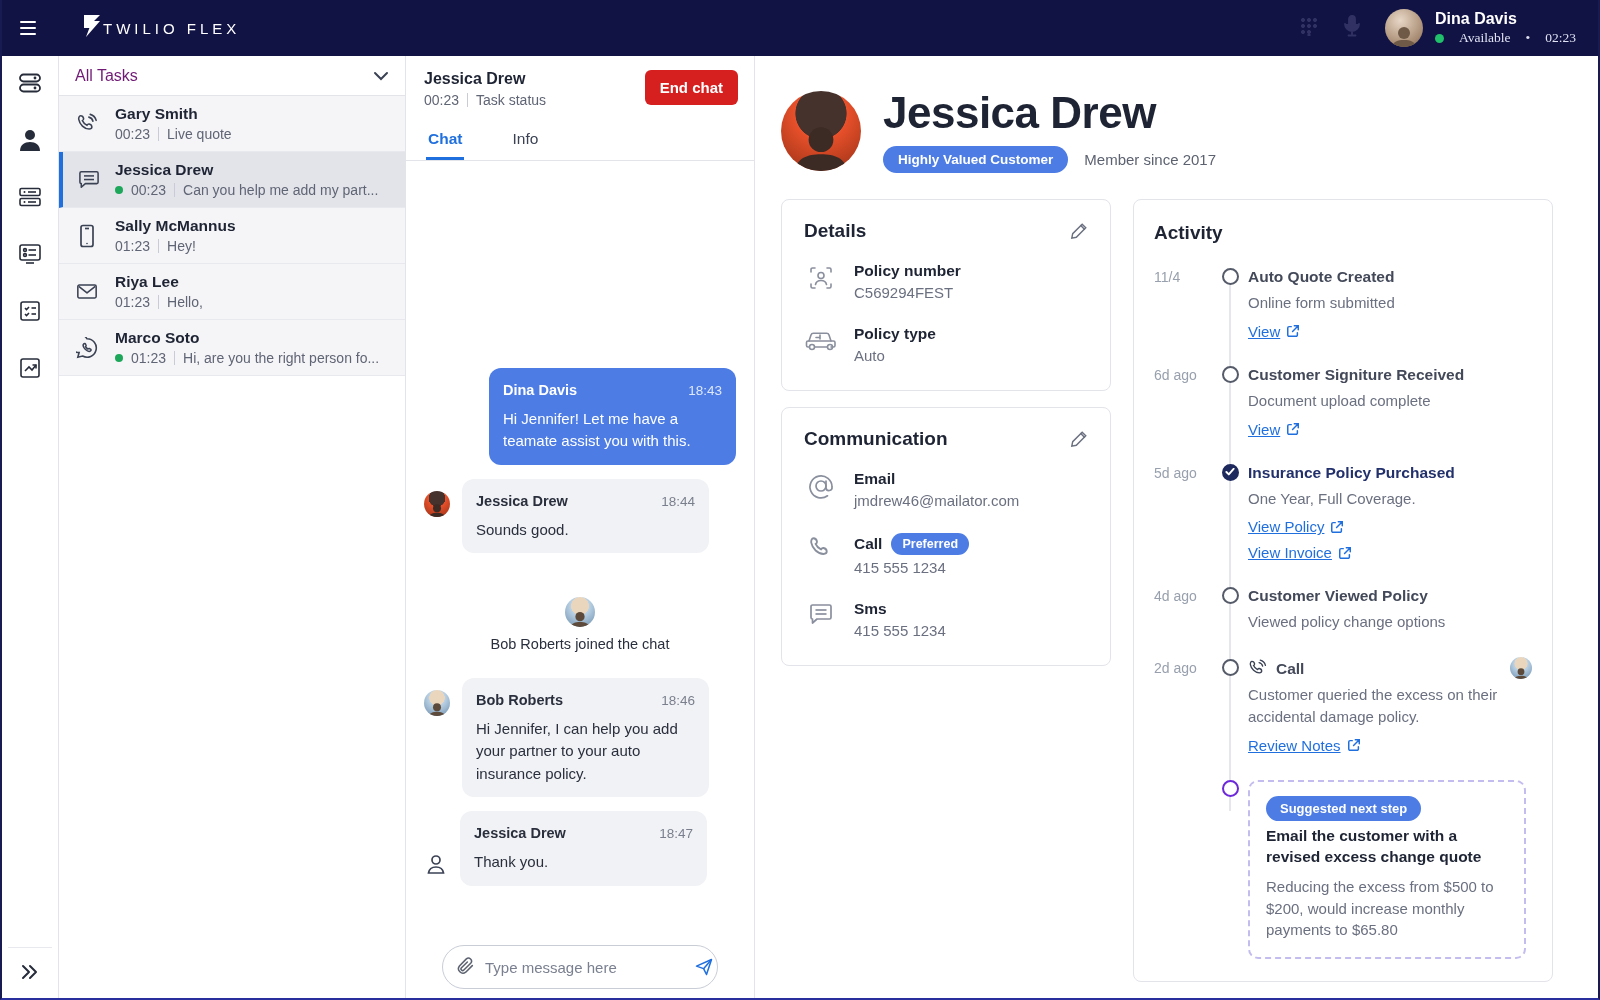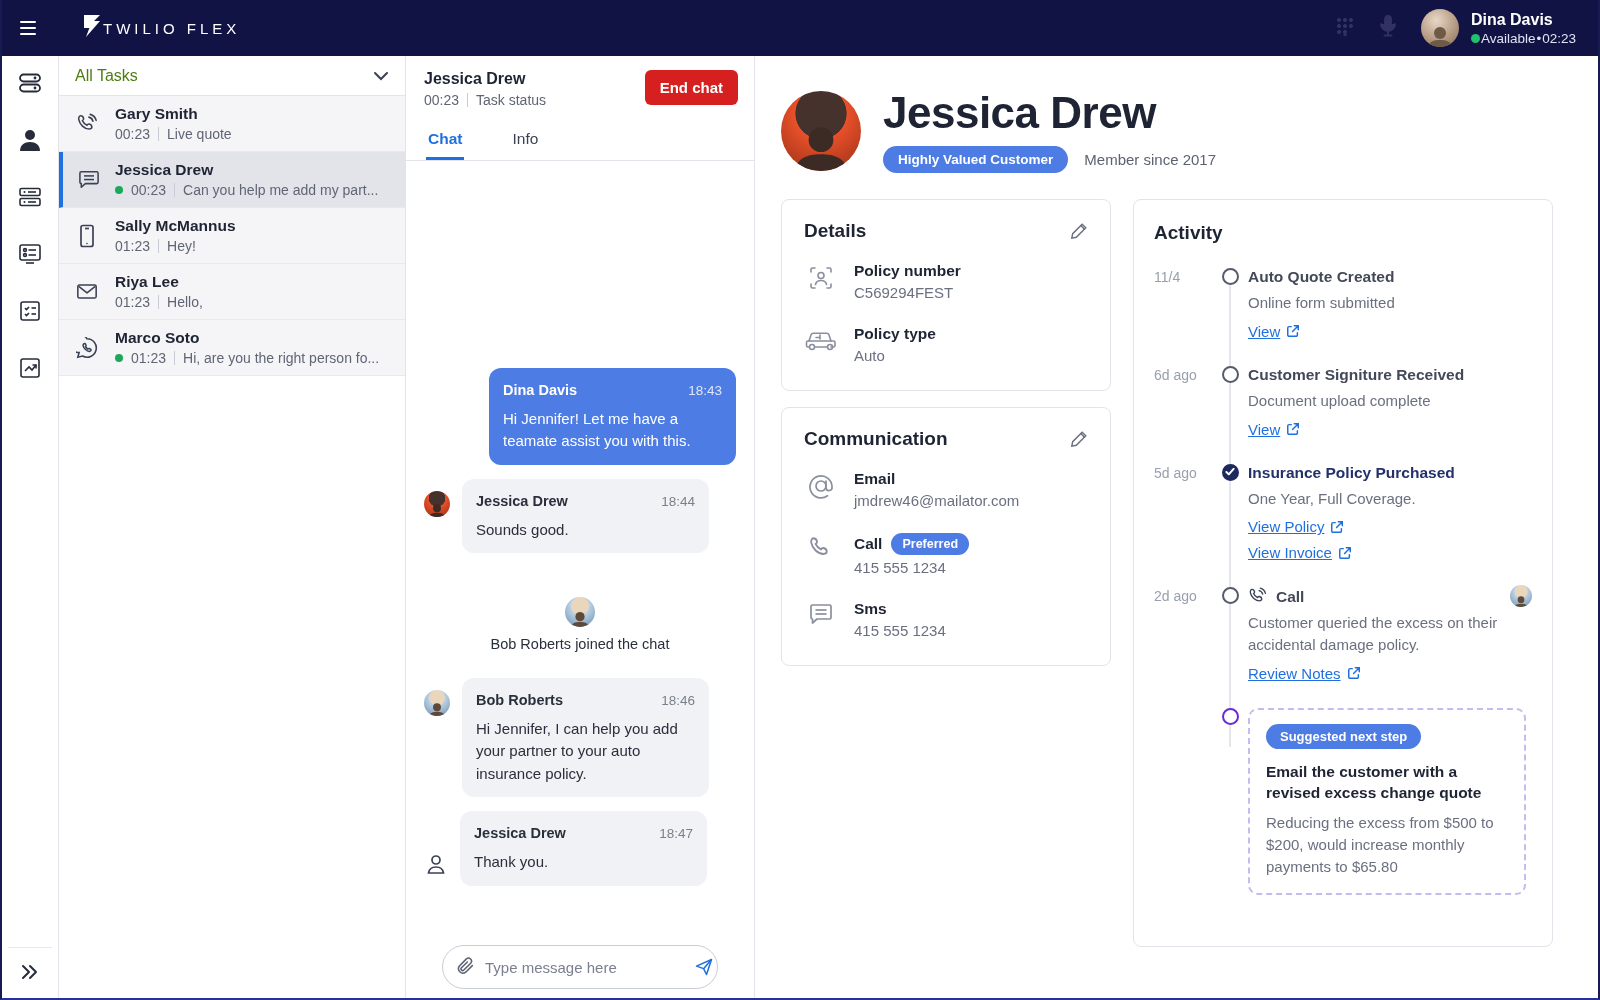--- a/index.html
+++ b/index.html
@@ -19,41 +19,41 @@
   .faint-icon { opacity:0.16; }
   .faint-icon svg { stroke:#cfd4ff; fill:#cfd4ff; }
   .user-chip { display:flex; align-items:center; gap:12px; }
   .avatar { border-radius:50%; position:relative; overflow:hidden; flex:0 0 auto; }
   .avatar svg { position:absolute; bottom:-2px; left:50%; transform:translateX(-50%); }
   .av-dina { background:radial-gradient(circle at 40% 30%, #e8d7c6, #a78b72 70%, #6e5a47); }
   .av-jessica { background:radial-gradient(circle at 50% 28%, #46322c 0 36%, #e8502a 37%, #b03a1c 80%); }
   .av-bob { background:radial-gradient(circle at 50% 30%, #e9d6bd 0 34%, #bcd3e6 35%, #7d9cb8 85%); }
   .user-meta { display:flex; flex-direction:column; gap:2px; }
   .user-name { color:#fff; font-weight:700; font-size:16px; }
-  .user-status { display:flex; align-items:center; gap:1px; color:#dfe2f2; font-size:13.5px; }
+  .user-status { display:flex; align-items:center; gap:15px; color:#dfe2f2; font-size:13.5px;font-family:Liberation Serif, serif; }
   .dot-green { width:9px; height:9px; border-radius:50%; background:#21c06a; }
   .status-sep { color:#dfe2f2; }
 
   
   .main { flex:1; display:flex; min-height:0; background:#fff; }
 
   
   .rail { width:57px; border-right:1px solid #e3e4ea; display:flex; flex-direction:column; align-items:center; padding-top:17px; background:#fff; }
   .rail-item { height:24px; margin-bottom:33px; display:flex; align-items:center; justify-content:center; cursor:pointer; }
   .rail-item svg { stroke:#272c3a; }
   .rail-item.filled svg { fill:#272c3a; stroke:none; }
   .rail-bottom { margin-top:auto; width:100%; }
   .rail-divider { height:1px; background:#e8e9ee; margin:0 6px; }
   .rail-collapse { display:flex; justify-content:center; padding:16px 0 18px; cursor:pointer; }
   .rail-collapse svg { stroke:#272c3a; }
 
   
   .tasks { width:347px; border-right:1px solid #e3e4ea; display:flex; flex-direction:column; background:#fff; }
   .tasks-header { height:40px; display:flex; align-items:center; justify-content:space-between; padding:0 16px; border-bottom:1px solid #e3e4ea; cursor:pointer; }
-  .tasks-header-label { font-size:16px; color:#4d7c0f; }
+  .tasks-header-label { font-size:16px; color:#701a75; }
   .tasks-header svg { stroke:#3b4254; }
   .task { display:flex; align-items:center; min-height:56px; background:#f5f5f7; border-bottom:1px solid #e8e9ee; padding:8px 12px 8px 0; cursor:pointer; }
   .task-iconbox { width:56px; display:flex; justify-content:center; flex:0 0 56px; }
   .task-iconbox svg { stroke:#3b4254; }
   .task.selected { background:#e3e4ea; border-left:4px solid #1f6fde; }
   .task.selected .task-iconbox { flex-basis:52px; width:52px; }
   .task-body { min-width:0; }
   .task-name { font-weight:700; font-size:15.5px; color:#1e2434; }
   .task-meta { display:flex; align-items:center; gap:8px; margin-top:3px; font-size:14px; color:#606575; white-space:nowrap; }
   .task-meta .presence { width:8px; height:8px; border-radius:50%; background:#1da75a; flex:0 0 auto; }
@@ -130,21 +130,21 @@
   .event-title.navy { color:#22306b; }
   .event-title svg { stroke:#3b4254; }
   .event-desc { color:#6b7080; font-size:15px; margin-top:6px; line-height:1.45; }
   .event-link { display:inline-flex; align-items:center; gap:6px; color:#1f6fde; font-size:15px; margin-top:9px; text-decoration:underline; cursor:pointer; }
   .event-link svg { stroke:#1f6fde; }
   .event-links { display:flex; flex-direction:column; align-items:flex-start; }
   .event-avatar { position:absolute; right:0; top:-2px; }
   .suggestion-row { display:grid; grid-template-columns:58px 36px 1fr; }
   .suggestion-box { border:2px dashed #c3bcee; border-radius:10px; padding:14px 16px 16px; margin-right:6px; }
   .sugg-pill { display:inline-block; background:#4c7ce4; color:#fff; font-size:13px; font-weight:700; border-radius:999px; padding:5px 14px; }
-  .sugg-title { font-weight:700; font-size:15.5px; color:#1e2434; margin-top:12px; line-height:1.4; }
+  .sugg-title { font-weight:700; font-size:15.5px; color:#1e2434; margin-top:4px; line-height:1.4; }
   .sugg-desc { color:#6b7080; font-size:15px; margin-top:8px; line-height:1.45; }
 </style>
 </head>
 <body>
 
 <div class="app">
 
   <header class="topbar">
     <div class="burger">
       <svg width="22" height="16" viewBox="0 0 22 16" fill="none" stroke-width="2" stroke-linecap="round">
@@ -646,20 +646,30 @@
                       <span>View Invoice</span>
                       <svg width="14" height="14" viewBox="0 0 16 16" fill="none" stroke-width="1.7" stroke-linecap="round">
                         <path d="M6 3H3.5A1.5 1.5 0 0 0 2 4.5v8A1.5 1.5 0 0 0 3.5 14h8a1.5 1.5 0 0 0 1.5-1.5V10"></path>
                         <path d="M9.5 2H14v4.5M14 2L7.5 8.5"></path>
                       </svg>
                     </a>
                 </div>
               </div>
             </div>
 
+            <div class="event">
+              <div class="event-date">4d ago</div>
+              <div class="event-marker">
+                  <span class="circ"></span>
+                </div>
+              <div class="event-content">
+                <div class="event-title">Customer Viewed Policy</div>
+                <div class="event-desc">Viewed policy change options</div>
+              </div>
+            </div>
 
             <div class="event">
               <div class="event-date">2d ago</div>
               <div class="event-marker">
                   <span class="circ"></span>
                 </div>
               <div class="event-content">
                 <div class="event-title">
                   <svg width="19" height="19" viewBox="0 0 24 24" fill="none" stroke-width="1.7" stroke-linecap="round">
                       <path d="M5 3c1.5 0 3 1.5 3.3 3 .2 1-.5 1.8-1.3 2.3 1 2.3 2.6 4 5 5 .5-.8 1.3-1.5 2.3-1.3 1.5.3 3 1.8 3 3.3 0 1.5-1.5 2.2-3 2.2C9 17.5 4 12.5 3 7c-.3-1.8.5-4 2-4z"></path>

